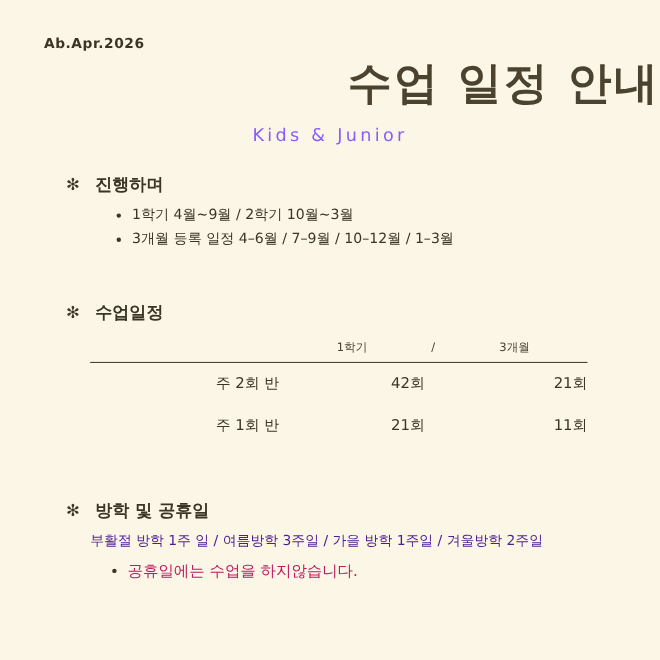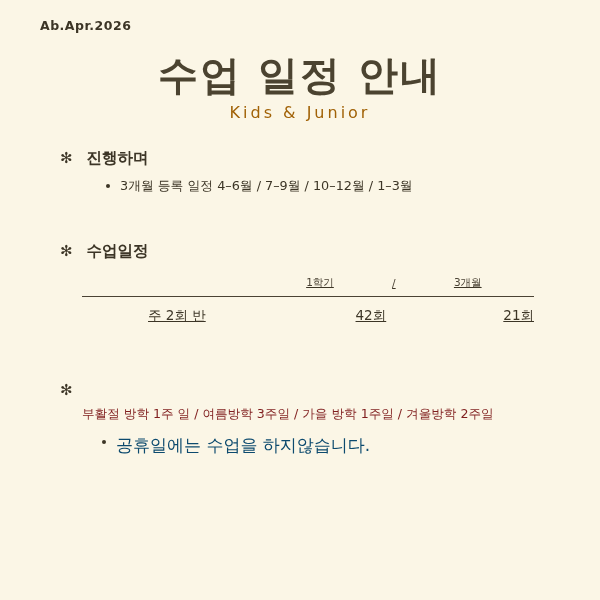--- a/index.html
+++ b/index.html
@@ -17,39 +17,40 @@
   }
   .page {
     position: relative;
     width: 600px;
     height: 600px;
     box-sizing: border-box;
   }
   .date-stamp {
     position: absolute;
     left: 40px;
-    top: 18px;
+    top: 32px;
     font-size: 12.5px;
     font-weight: bold;
     letter-spacing: 0.5px;
     color: #3c3526;
   }
   .title {
-    text-align: center;
+    text-align: right;
     font-size: 40px;
     font-weight: bold;
     color: #4b4330;
     padding-top: 48px;
     letter-spacing: 2px;
   }
   .subtitle {
     text-align: center;
     font-size: 16px;
-    color: #a16207;
+    color: #8b5cf6;
     letter-spacing: 3px;
+    margin-top: 10px;
   }
 
   .section {
     padding: 0 60px;
   }
   .section-head {
     display: flex;
     align-items: baseline;
     gap: 14px;
     font-size: 15.5px;
@@ -89,21 +90,20 @@
 
   
   .table-wrap {
     margin: 10px 0 0 22px;
     width: 452px;
   }
   table.schedule {
     border-collapse: collapse;
     width: 100%;
     font-size: 13px;
-    text-decoration: underline;
   }
   table.schedule th {
     font-weight: normal;
     font-size: 10.5px;
     color: #4a4234;
     padding: 4px 0 6px 0;
     text-align: center;
   }
   table.schedule th.blank { width: 38%; }
   table.schedule tr.head-row th {
@@ -119,44 +119,44 @@
     margin: 0;
     width: 100%;
   }
   table.schedule td {
     padding: 10px 0;
     font-size: 13.5px;
     color: #3c3526;
     text-align: right;
   }
   table.schedule td.rowlabel {
-    text-align: center;
+    text-align: right;
     padding-left: 18px;
   }
   .sep-sub {
     font-size: 10.5px;
     color: #6a6252;
   }
 
   .holiday-line {
     margin: 8px 0 0 22px;
     font-size: 12.6px;
-    color: #7f1d1d;
+    color: #4c1d95;
   }
   .holiday-list {
     margin: 10px 0 0 0;
     padding-left: 56px;
     list-style: none;
   }
   .holiday-list li {
     position: relative;
-    font-size: 17px;
+    font-size: 14px;
     line-height: 1.45;
     margin-bottom: 7px;
-    color: #0c4a6e;
+    color: #be185d;
   }
   .holiday-list li::before {
     content: "";
     position: absolute;
     left: -14px;
     top: 7px;
     width: 4px;
     height: 4px;
     border-radius: 50%;
     background: #3c3526;
@@ -171,20 +171,21 @@
 
   <div class="title">수업 일정 안내</div>
   <div class="subtitle">Kids &amp; Junior</div>
 
   <div class="section sec1">
     <div class="section-head">
       <span class="star">✻</span>
       <span>진행하며</span>
     </div>
     <ul class="bullet-list">
+      <li>1학기 4월~9월 / 2학기 10월~3월</li>
       <li>3개월 등록 일정 4–6월 / 7–9월 / 10–12월 / 1–3월</li>
     </ul>
   </div>
 
   <div class="section sec2">
     <div class="section-head">
       <span class="star">✻</span>
       <span>수업일정</span>
     </div>
 
@@ -201,28 +202,35 @@
           <td colspan="4">
                 <hr class="hrule">
               </td>
         </tr>
         <tr>
           <td class="rowlabel">주 2회 반</td>
           <td>42회</td>
           <td></td>
           <td>21회</td>
         </tr>
+        <tr>
+          <td class="rowlabel">주 1회 반</td>
+          <td>21회</td>
+          <td></td>
+          <td>11회</td>
+        </tr>
       </tbody>
         </table>
     </div>
   </div>
 
   <div class="section sec3">
     <div class="section-head">
       <span class="star">✻</span>
+      <span>방학 및 공휴일</span>
     </div>
     <div class="holiday-line">부활절 방학 1주 일 / 여름방학 3주일 / 가을 방학 1주일 / 겨울방학 2주일</div>
     <ul class="holiday-list">
       <li>공휴일에는 수업을 하지않습니다.</li>
     </ul>
   </div>
 
 </div>
 
 </body></html>

